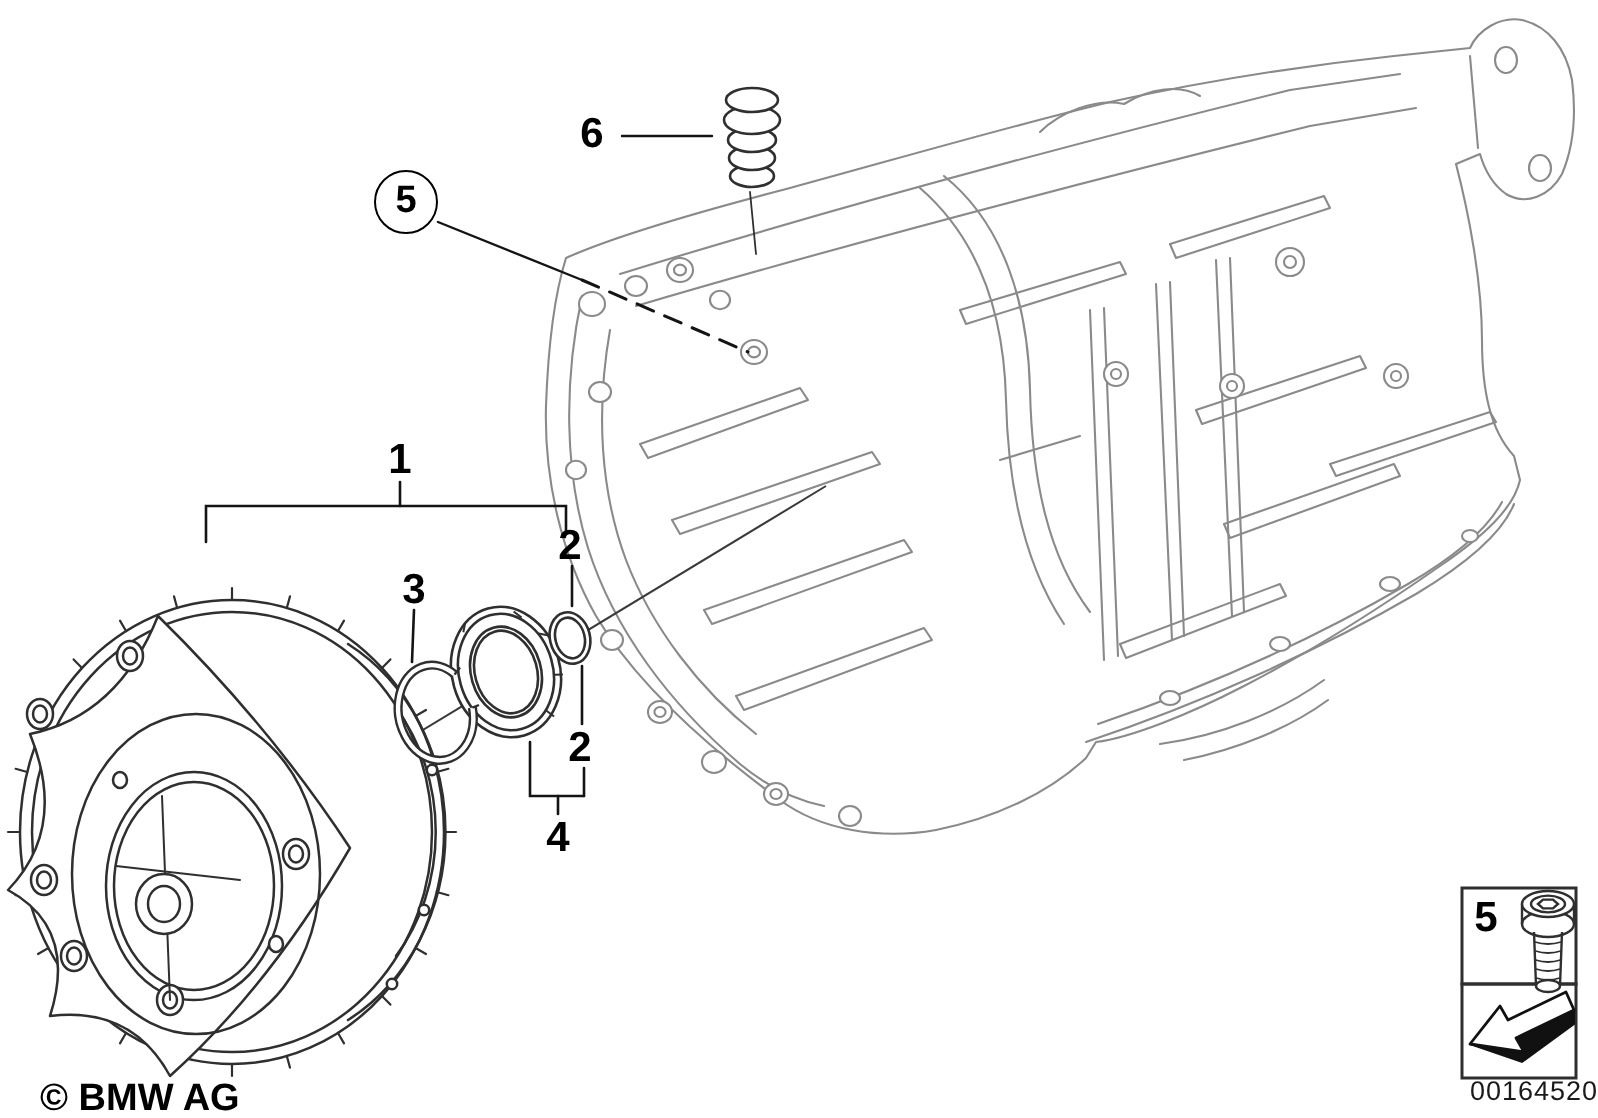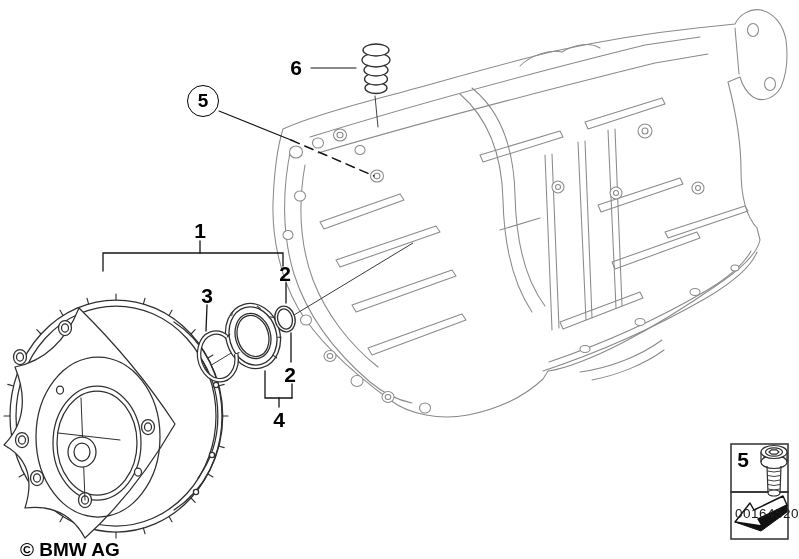--- a/index.html
+++ b/index.html
@@ -21,21 +21,21 @@
   }
   .legend-number{
     position:absolute;transform:translate(-50%,-50%);
     font-weight:700;font-size:21px;color:#000;line-height:1;
   }
   .watermark{
     position:absolute;left:20px;top:540px;
     font-weight:700;font-size:19px;color:#000;line-height:1;
   }
   .image-number{
-    position:absolute;left:735px;top:507px;
+    position:absolute;left:735px;top:539px;
     font-weight:400;font-size:13.5px;color:#1a1a1a;line-height:1;
     letter-spacing:0.5px;
   }
 </style>
 </head>
 <body>
 
 <div class="stage">
 
 <svg width="799" height="559" viewBox="0 0 799 559">

